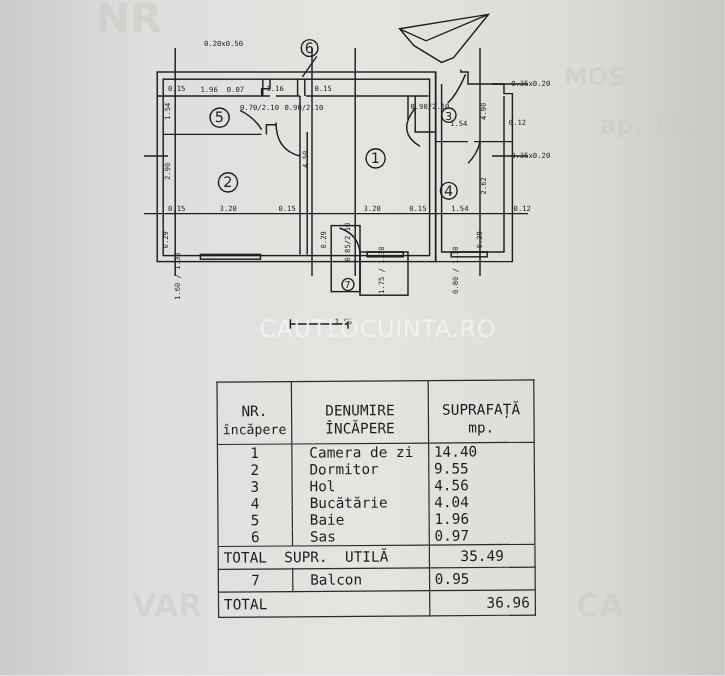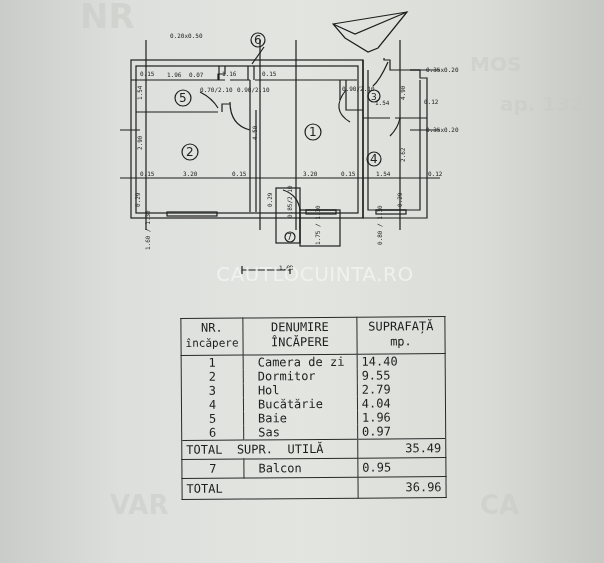--- a/index.html
+++ b/index.html
@@ -19,21 +19,21 @@
     color:#c9cbc7; opacity:0.55; font-size:20px;
   }
   table.rooms {
     position:absolute; left:181px; top:317px; width:265px;
     border-collapse:collapse; font-family:"DejaVu Sans Mono", monospace;
     font-size:12px; color:#1e1e1e; transform:rotate(-0.4deg);
   }
   table.rooms td, table.rooms th {
     border:1.3px solid #2a2a2a; padding:0 4px; line-height:14px; font-weight:normal;
   }
-  table.rooms th { vertical-align:top; text-align:center; height:34px; line-height:15px; padding-top:2px;}
+  table.rooms th { vertical-align:top; text-align:center; height:34px; line-height:15px; padding-top:17px;}
   table.rooms td.c { text-align:center; }
   table.rooms td.nr { width:46px; text-align:center; }
   table.rooms td.name { width:105px; padding-left:14px; }
   table.rooms td.area { width:84px; }
   table.rooms tr.body td { border-top:none; border-bottom:none; }
   table.rooms tr.total td { height:18px; }
   .svgtxt { font-family:"DejaVu Sans Mono", monospace; font-size:6px; fill:#222; }
   .svgnum { font-family:"DejaVu Sans", sans-serif; font-size:12px; fill:#222; }
 </style>
 </head>
@@ -165,40 +165,40 @@
         <td class="area">14.40</td>
   </tr>
   <tr class="body">
     <td class="nr">2</td>
         <td class="name">Dormitor</td>
         <td class="area">9.55</td>
   </tr>
   <tr class="body">
     <td class="nr">3</td>
         <td class="name">Hol</td>
-        <td class="area">2.79</td>
+        <td class="area">4.56</td>
   </tr>
   <tr class="body">
     <td class="nr">4</td>
         <td class="name">Bucătărie</td>
         <td class="area">4.04</td>
   </tr>
   <tr class="body">
     <td class="nr">5</td>
         <td class="name">Baie</td>
         <td class="area">1.96</td>
   </tr>
   <tr class="body">
     <td class="nr">6</td>
         <td class="name">Sas</td>
         <td class="area">0.97</td>
   </tr>
   <tr class="total">
     <td colspan="2" style="white-space:pre">TOTAL  SUPR.  UTILĂ</td>
-    <td class="c" style="text-align:right">35.49</td>
+    <td class="c" style="text-align:center">35.49</td>
   </tr>
   <tr class="total">
     <td class="nr">7</td>
     <td class="name">Balcon</td>
     <td class="area">0.95</td>
   </tr>
   <tr class="total">
     <td colspan="2" style="height:20px">TOTAL</td>
     <td style="text-align:right">36.96</td>
   </tr>

